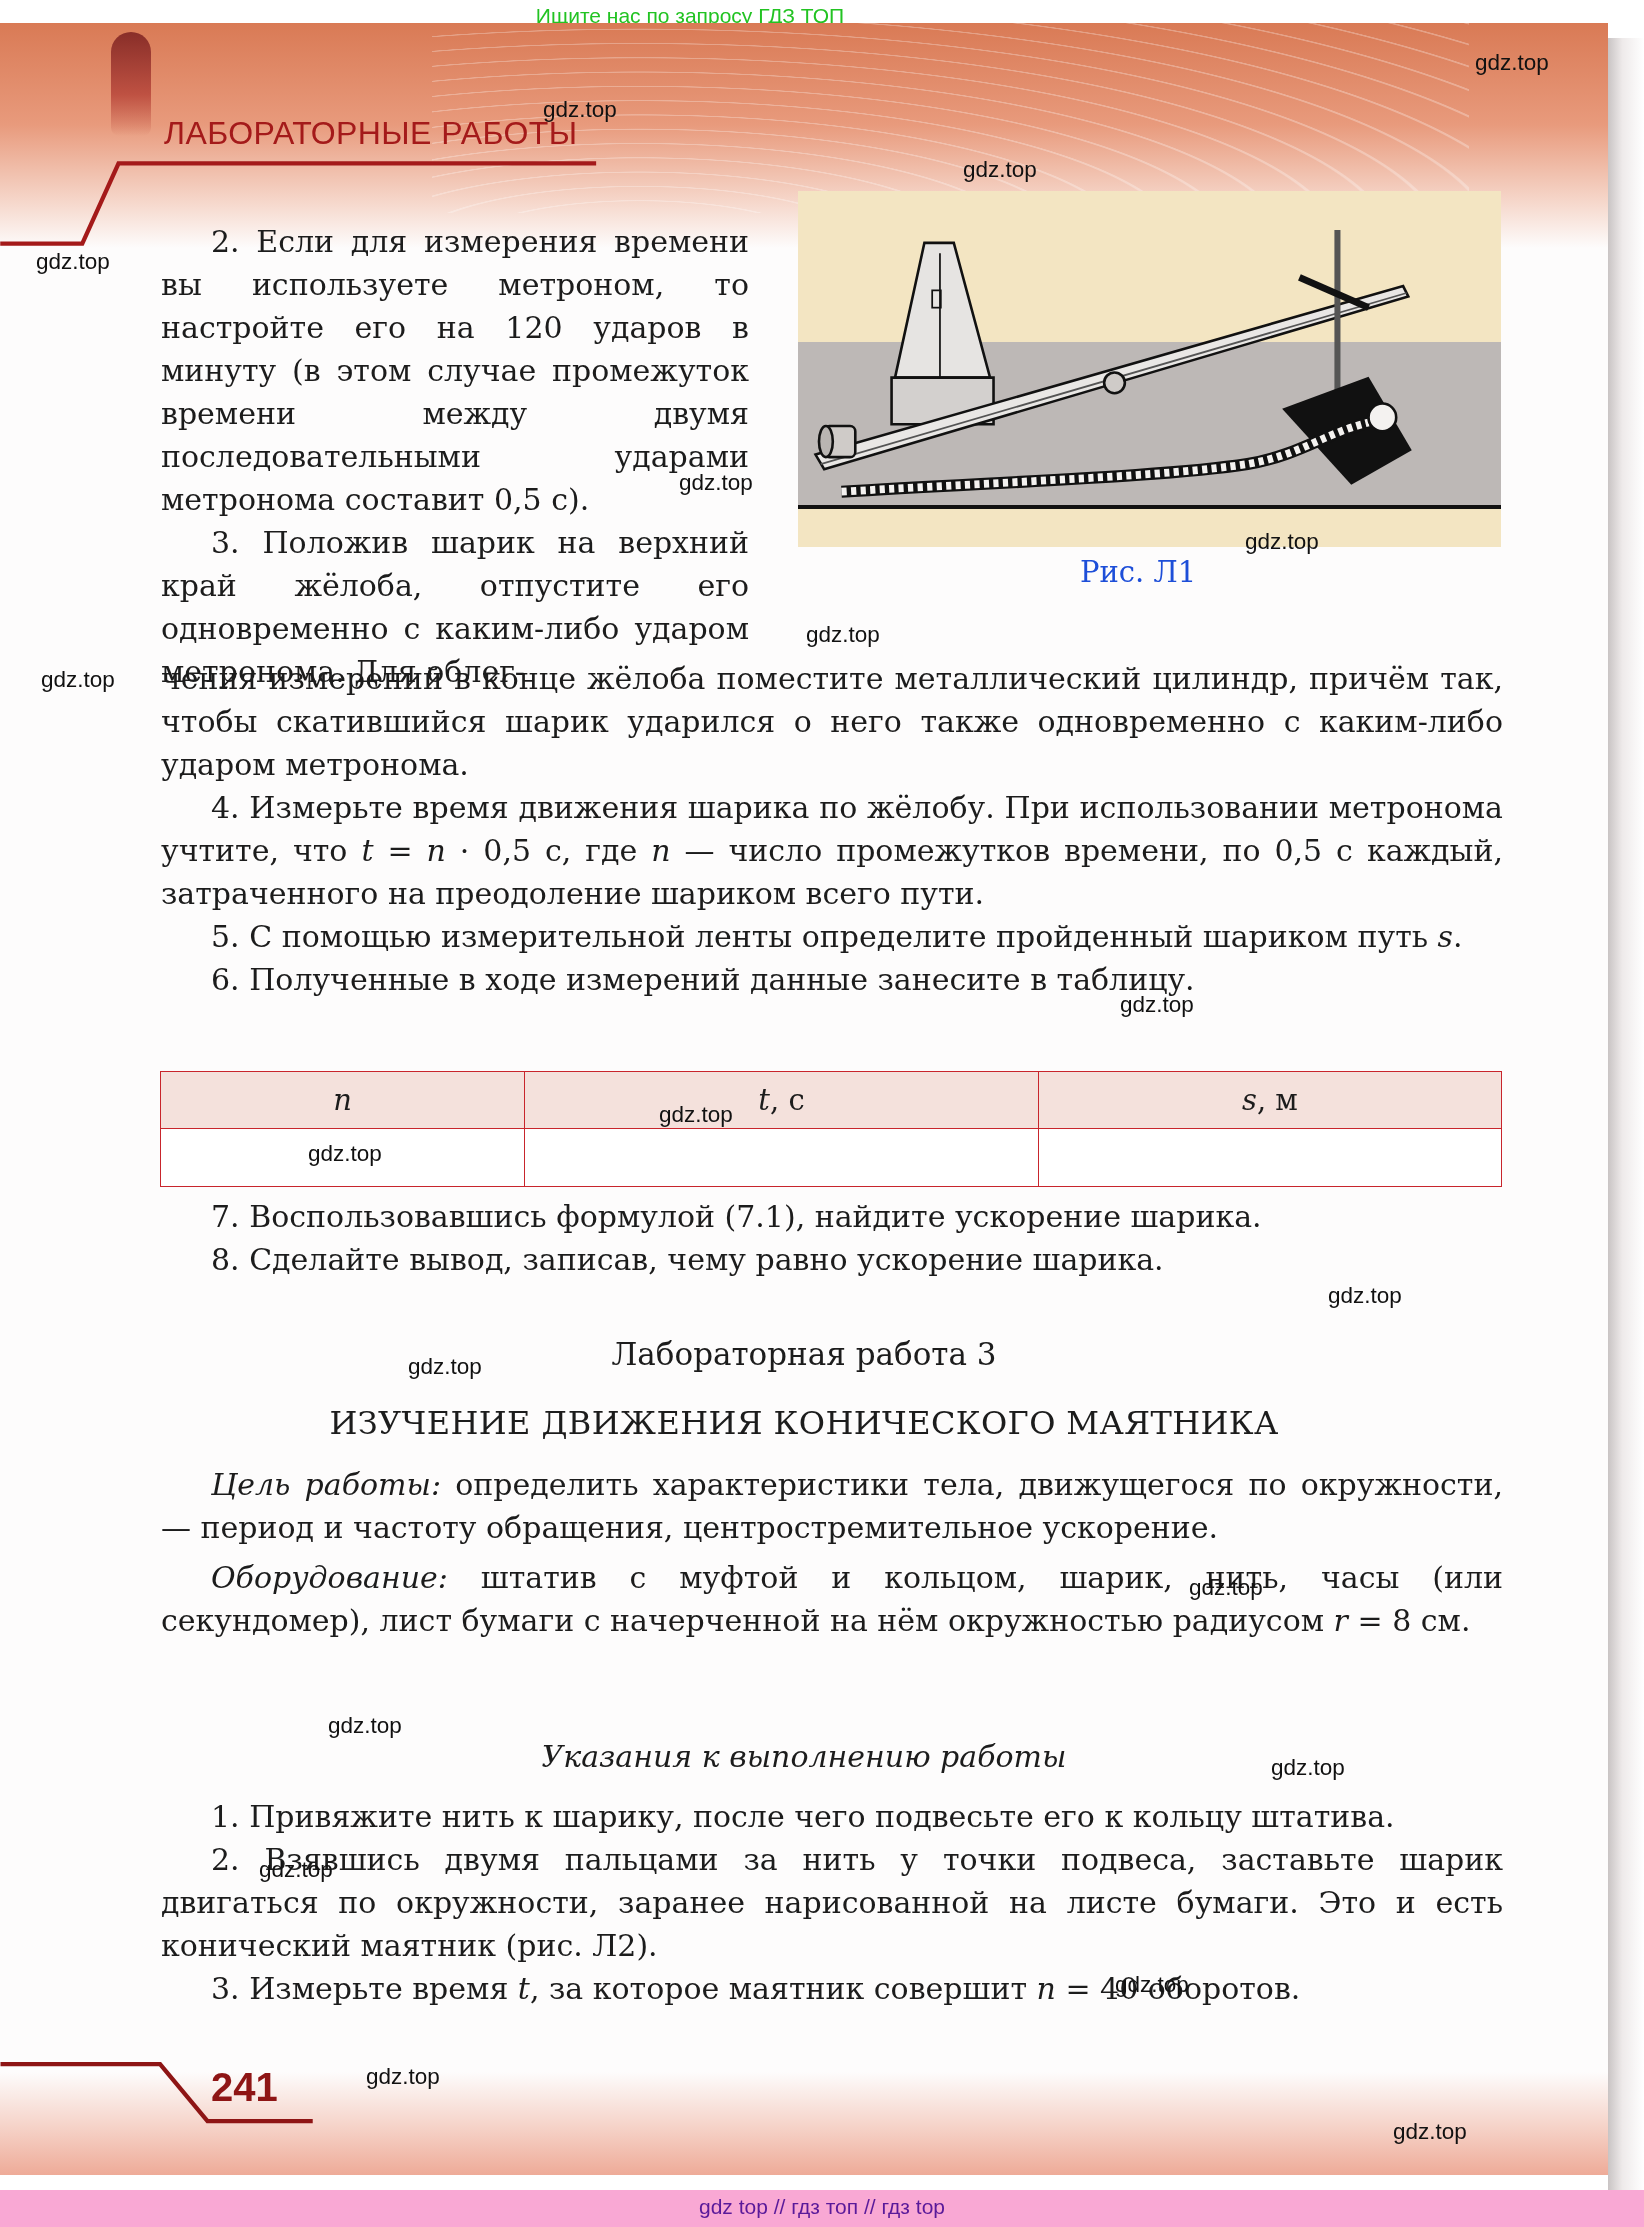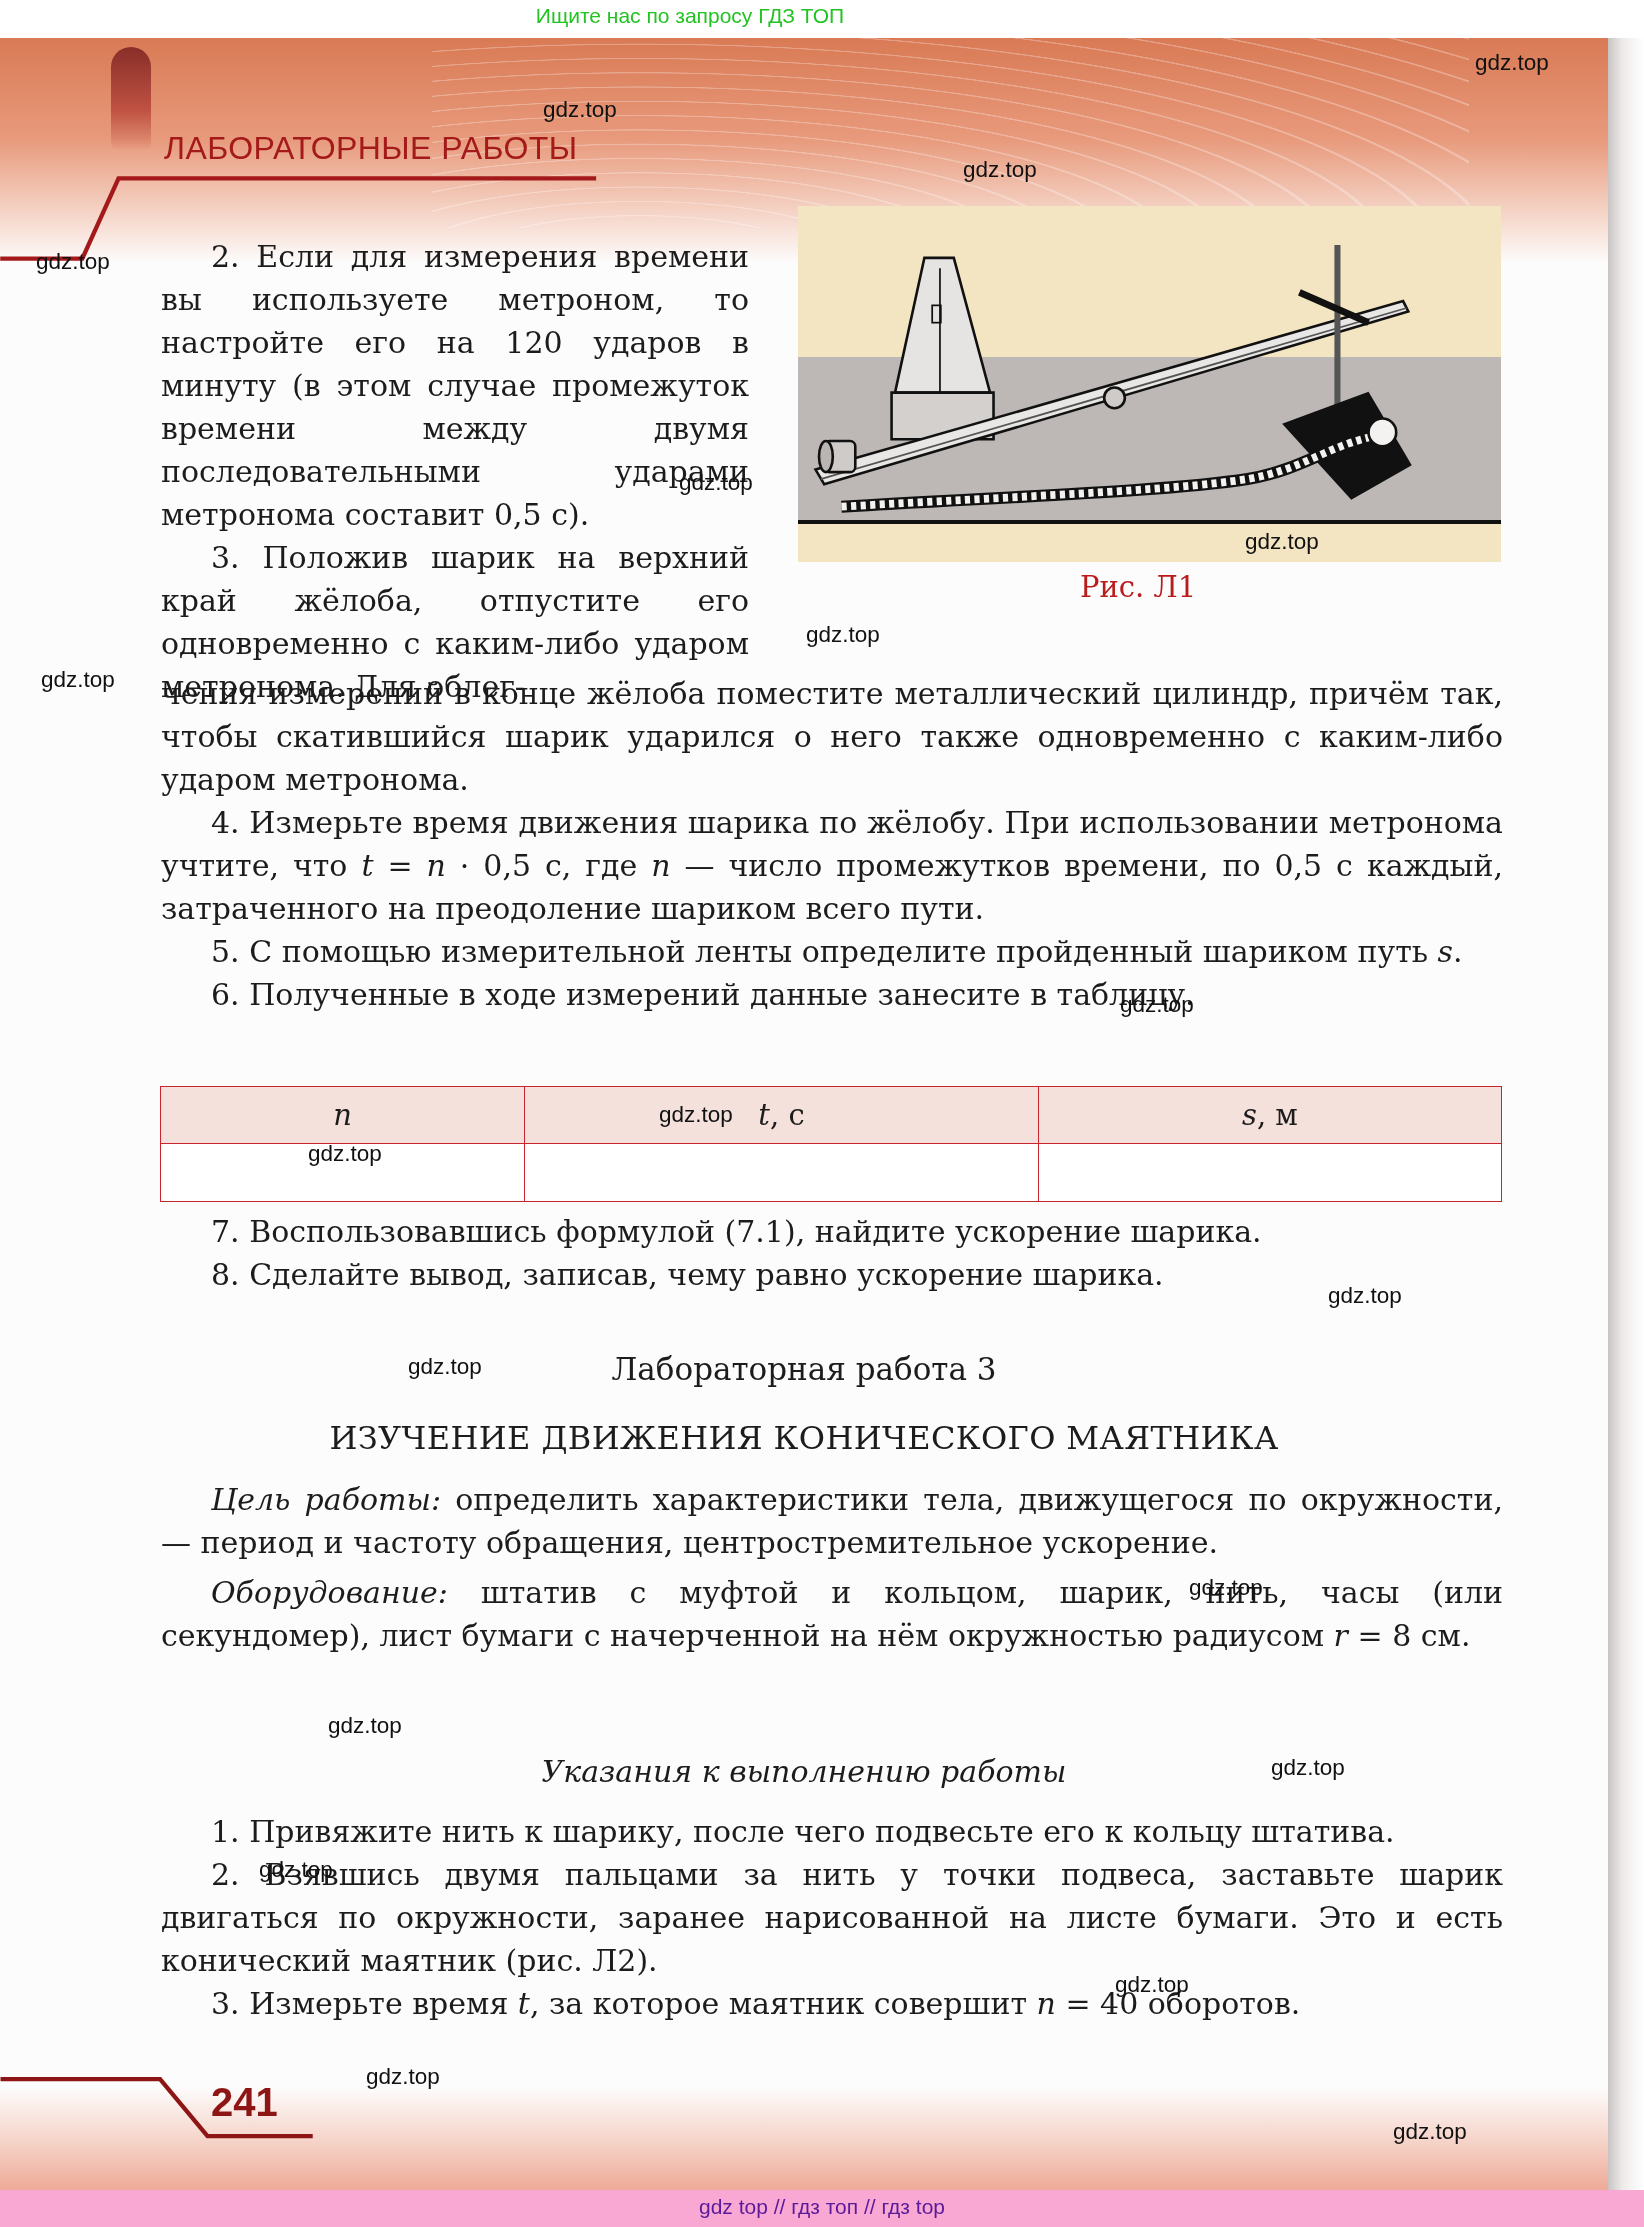--- a/index.html
+++ b/index.html
@@ -10,21 +10,21 @@
   }
   .top-banner {
     position:absolute; left:0; top:0; width:1380px; height:38px;
     background:#ffffff; text-align:center;
   }
   .top-banner span {
     display:inline-block; margin-top:3.5px;
     font-family:"Liberation Sans", sans-serif; font-size:21px; color:#22c322;
   }
   .page {
-    position:absolute; left:0; top:38px; width:1608px; height:2152px;
+    position:absolute; left:0; top:23px; width:1608px; height:2152px;
     background:#fdfcfc; overflow:hidden;
   }
   .page-edge {
     position:absolute; left:1608px; top:38px; width:36px; height:2152px;
     background:linear-gradient(to right,#c9c4c4 0%,#eeeaea 40%,#ffffff 100%);
   }
   .bg-top {
     position:absolute; left:0; top:0; width:1608px; height:225px;
     background:linear-gradient(to bottom,#d97a55 0%,#e89a7c 45%,#f6d8cc 80%,rgba(253,252,252,0) 100%);
   }
@@ -62,21 +62,21 @@
     background:#f3e5c2; overflow:hidden;
   }
   .fig-floor {
     position:absolute; left:0; top:151px; width:703px; height:163px;
     background:#bdb8b6;
   }
   .fig-ground-line {
     position:absolute; left:0; top:314px; width:703px; height:3.5px; background:#111;
   }
   .fig-caption {
-    position:absolute; left:1080px; top:570px; font-size:29px; color:#b91c1c;text-align:center;
+    position:absolute; left:1080px; top:570px; font-size:29px; color:#1d4ed8;text-align:center;
   }
   table.data {
     position:absolute; left:160px; top:1086px; width:1342px; height:113px;
     border-collapse:collapse;
   }
   table.data th, table.data td {
     border:1.7px solid #c8252c; text-align:center;
     font-size:29px; font-weight:normal; color:#1c1c1c;
   }
   table.data th { background:#f4e1dc; height:54px; }

